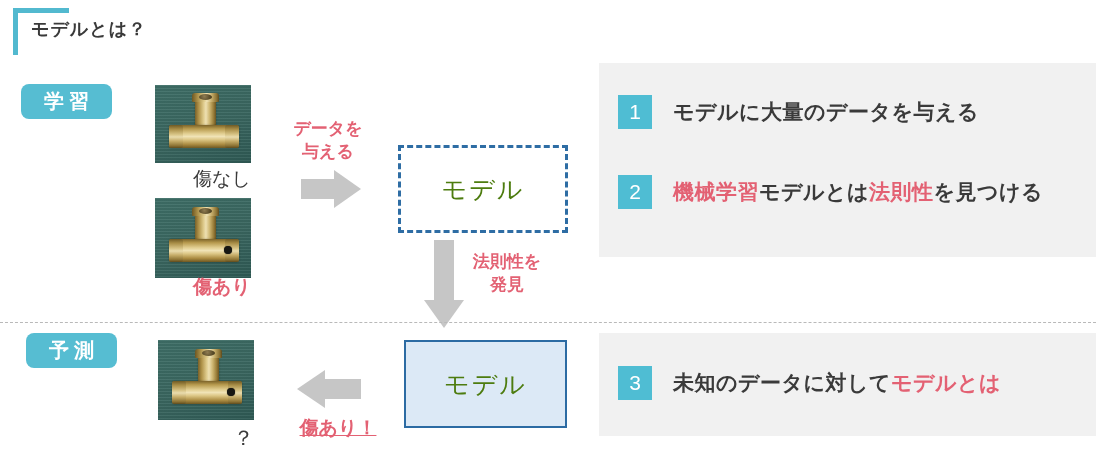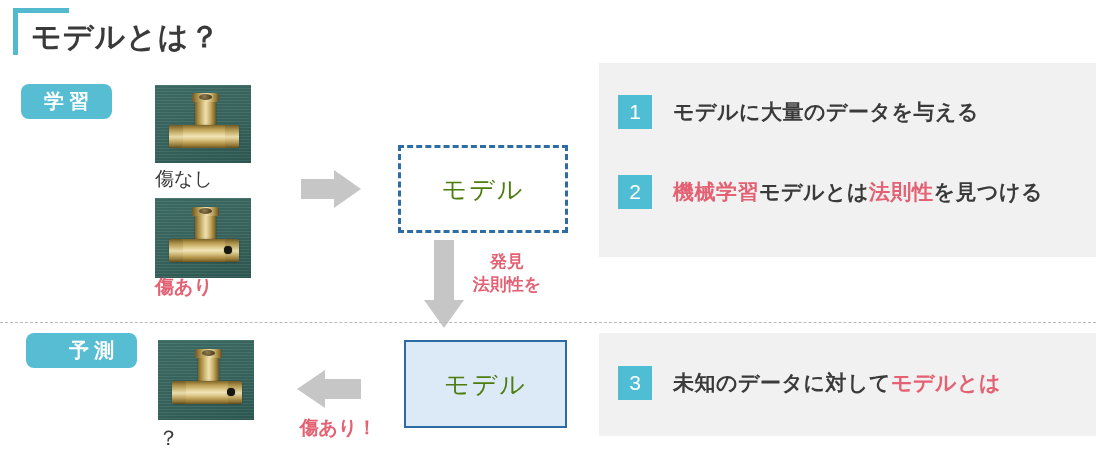--- a/index.html
+++ b/index.html
@@ -33,21 +33,21 @@
     left: 13px;
     top: 8px;
     width: 5px;
     height: 47px;
     background: #52B9CF;
   }
   #page-title {
     position: absolute;
     left: 31px;
     top: 17px;
-    font-size: 30px;
+    font-size: 18px;
     font-weight: bold;
     color: #3A3A3A;
     letter-spacing: 1px;
     white-space: nowrap;
   }
 
   
   .section-badge {
     position: absolute;
     background: #56BDD2;
@@ -66,21 +66,20 @@
     left: 21px;
     top: 84px;
     width: 91px;
     height: 35px;
   }
   #badge-prediction {
     left: 26px;
     top: 333px;
     width: 91px;
     height: 35px;
-    padding-left: 20px;
   }
 
   
   .photo {
     position: absolute;
     background: #3E6963;
     overflow: hidden;
   }
   .photo .cloth {
     position: absolute;
@@ -135,21 +134,21 @@
     border-radius: 50%;
     background: #171712;
     box-shadow: 0 0 1px rgba(0,0,0,0.8);
   }
 
   .photo-caption {
     position: absolute;
     font-size: 19px;
     font-weight: bold;
     white-space: nowrap;
-    text-align: left;
+    text-align: right;
   }
   .caption-dark { color: #3A3A3A; font-weight: normal; }
   .caption-red  { color: #E36173; }
 
   
   .red-label {
     position: absolute;
     color: #E36173;
     font-size: 17px;
     font-weight: bold;
@@ -265,38 +264,42 @@
     <div class="brass-v" style="left:40px; top:12px; width:21px; height:32px;"></div>
     <div class="brass-cap" style="left:37px; top:9px; width:27px; height:9px;"></div>
     <div class="brass-bore" style="left:44px; top:10px; width:13px; height:6px;"></div>
     <div class="brass-h" style="left:14px; top:41px; width:70px; height:23px;"></div>
     <div class="brass-collar-l" style="left:14px; top:41px; width:14px; height:23px;"></div>
     <div class="brass-collar-r" style="left:70px; top:41px; width:14px; height:23px;"></div>
     <div class="defect-dot" style="left:69px; top:48px; width:8px; height:8px;"></div>
   </div>
   <div class="photo-caption caption-red" style="left:155px; top:274px; width:96px;">傷あり</div>
 
+  <div class="red-label" style="left:286px; top:118px; width:84px;">
+    <div>データを</div>
+    <div>与える</div>
+  </div>
 
   <div class="gray-arrow" id="arrow-feed-data" style="left:301px; top:170px; width:60px; height:38px;">
     <div class="a-shaft" style="left:0; top:9px; width:36px; height:20px;"></div>
     <div class="a-head" style="left:33px; top:0; border-top:19px solid transparent; border-bottom:19px solid transparent; border-left:27px solid #C6C6C6;"></div>
   </div>
 
   <div id="model-box-dashed">
     <span class="model-text">モデル</span>
   </div>
 
   <div class="gray-arrow" id="arrow-find-rule" style="left:424px; top:240px; width:40px; height:88px;">
     <div class="a-shaft" style="left:10px; top:0; width:20px; height:63px;"></div>
     <div class="a-head" style="left:0; top:60px; border-left:20px solid transparent; border-right:20px solid transparent; border-top:28px solid #C6C6C6;"></div>
   </div>
 
   <div class="red-label" style="left:463px; top:251px; width:88px;">
+    <div>法則性を</div>
     <div>発見</div>
-    <div>法則性を</div>
   </div>
 
   <div class="step-panel" id="step-panel-training"></div>
 
   <div class="step-row" style="left:618px; top:95px;">
     <div class="step-num">1</div>
     <div class="step-text">
       <span>モデルに大量のデータを与える</span>
     </div>
   </div>
@@ -322,21 +325,21 @@
     <div class="brass-collar-r" style="left:70px; top:41px; width:14px; height:23px;"></div>
     <div class="defect-dot" style="left:69px; top:48px; width:8px; height:8px;"></div>
   </div>
   <div class="photo-caption caption-dark" style="left:158px; top:424px; width:96px; font-size:21px;">？</div>
 
   <div class="gray-arrow" id="arrow-predict-out" style="left:297px; top:370px; width:64px; height:38px;">
     <div class="a-shaft" style="left:27px; top:9px; width:37px; height:20px;"></div>
     <div class="a-head" style="left:0; top:0; border-top:19px solid transparent; border-bottom:19px solid transparent; border-right:28px solid #C6C6C6;"></div>
   </div>
 
-  <div class="red-label" style="left:292px; top:415px; width:92px; font-size:19px;">傷あり！</div>
+  <div class="red-label" style="left:292px; top:415px; width:92px; font-size:19px;text-decoration:underline;">傷あり！</div>
 
   <div id="model-box-solid">
     <span class="model-text">モデル</span>
   </div>
 
   <div class="step-panel" id="step-panel-prediction"></div>
 
   <div class="step-row" style="left:618px; top:366px;">
     <div class="step-num">3</div>
     <div class="step-text">

